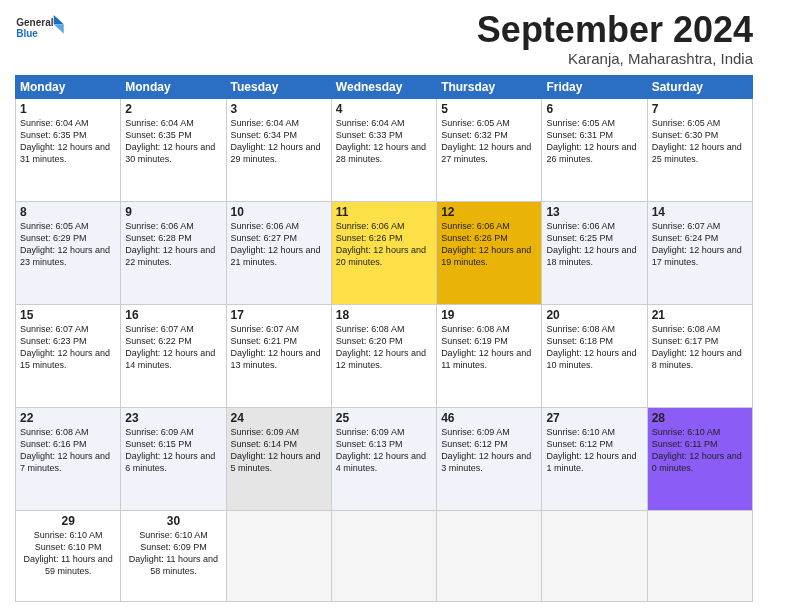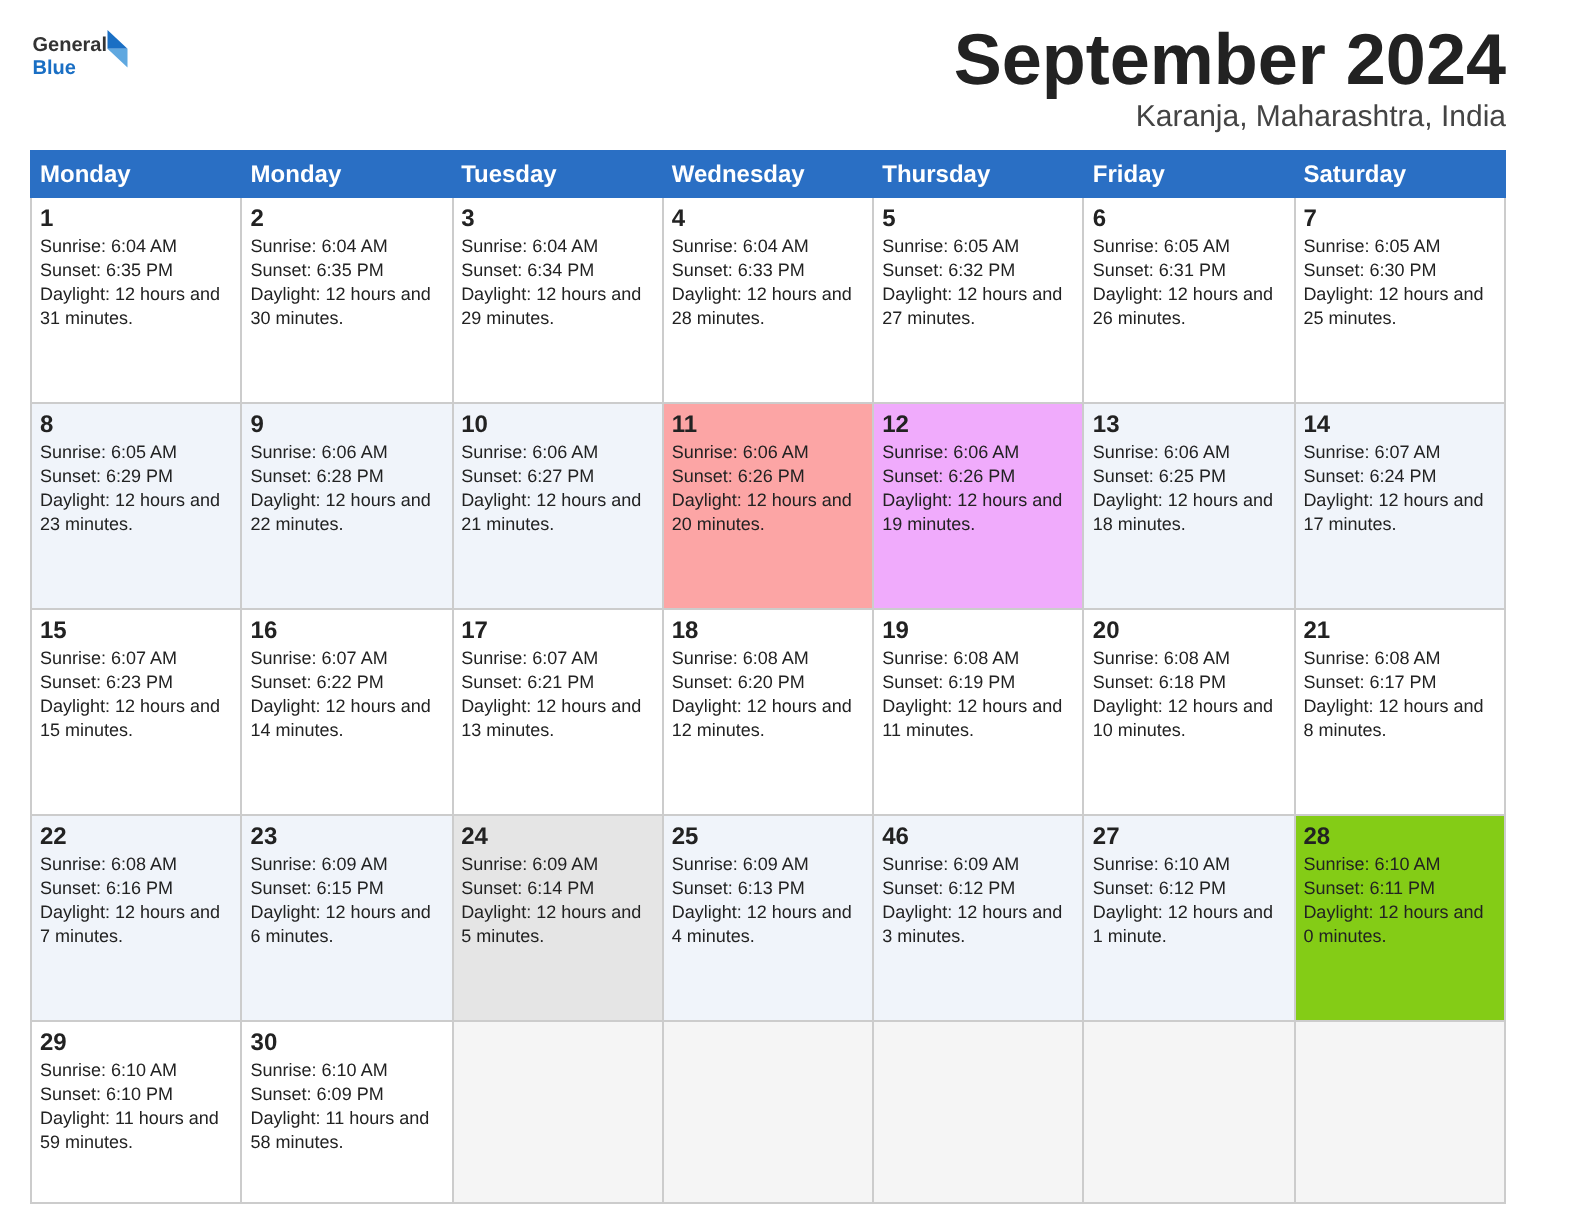--- a/index.html
+++ b/index.html
@@ -68,20 +68,21 @@
       color: #222;
       background: #fff;
       width: 14.28%;
       height: 80px;
     }
     .calendar td.empty {
       background: #f5f5f5;
     }
     .calendar td.last-row {
       height: 70px;
+      text-align: center;
     }
     .day-num {
       font-size: 12px;
       font-weight: bold;
       display: block;
       margin-bottom: 1px;
     }
     .day-info {
       font-size: 9px;
       line-height: 1.35;
@@ -158,25 +159,25 @@
             <div class="day-info">Sunrise: 6:05 AM<br>Sunset: 6:29 PM<br>Daylight: 12 hours and 23 minutes.</div>
           </td>
           <td style="background: rgb(240, 244, 250);">
             <span class="day-num">9</span>
             <div class="day-info">Sunrise: 6:06 AM<br>Sunset: 6:28 PM<br>Daylight: 12 hours and 22 minutes.</div>
           </td>
           <td style="background: rgb(240, 244, 250);">
             <span class="day-num">10</span>
             <div class="day-info">Sunrise: 6:06 AM<br>Sunset: 6:27 PM<br>Daylight: 12 hours and 21 minutes.</div>
           </td>
-          <td style="background: #fca5a5;">
+          <td style="background: #fde047;">
             <span class="day-num">11</span>
             <div class="day-info">Sunrise: 6:06 AM<br>Sunset: 6:26 PM<br>Daylight: 12 hours and 20 minutes.</div>
           </td>
-          <td style="background: #f0abfc;">
+          <td style="background: #eab308;">
             <span class="day-num">12</span>
             <div class="day-info">Sunrise: 6:06 AM<br>Sunset: 6:26 PM<br>Daylight: 12 hours and 19 minutes.</div>
           </td>
           <td style="background: rgb(240, 244, 250);">
             <span class="day-num">13</span>
             <div class="day-info">Sunrise: 6:06 AM<br>Sunset: 6:25 PM<br>Daylight: 12 hours and 18 minutes.</div>
           </td>
           <td style="background: rgb(240, 244, 250);">
             <span class="day-num">14</span>
             <div class="day-info">Sunrise: 6:07 AM<br>Sunset: 6:24 PM<br>Daylight: 12 hours and 17 minutes.</div>
@@ -230,21 +231,21 @@
             <div class="day-info">Sunrise: 6:09 AM<br>Sunset: 6:13 PM<br>Daylight: 12 hours and 4 minutes.</div>
           </td>
           <td style="background: rgb(240, 244, 250);">
             <span class="day-num">46</span>
             <div class="day-info">Sunrise: 6:09 AM<br>Sunset: 6:12 PM<br>Daylight: 12 hours and 3 minutes.</div>
           </td>
           <td style="background: rgb(240, 244, 250);">
             <span class="day-num">27</span>
             <div class="day-info">Sunrise: 6:10 AM<br>Sunset: 6:12 PM<br>Daylight: 12 hours and 1 minute.</div>
           </td>
-          <td style="background: #84cc16; margin-top: 15px;">
+          <td style="background: #8b5cf6; margin-top: 15px;">
             <span class="day-num">28</span>
             <div class="day-info">Sunrise: 6:10 AM<br>Sunset: 6:11 PM<br>Daylight: 12 hours and 0 minutes.</div>
           </td>
         </tr>
         <tr>
           <td class="last-row">
             <span class="day-num">29</span>
             <div class="day-info">Sunrise: 6:10 AM<br>Sunset: 6:10 PM<br>Daylight: 11 hours and 59 minutes.</div>
           </td>
           <td class="last-row">

